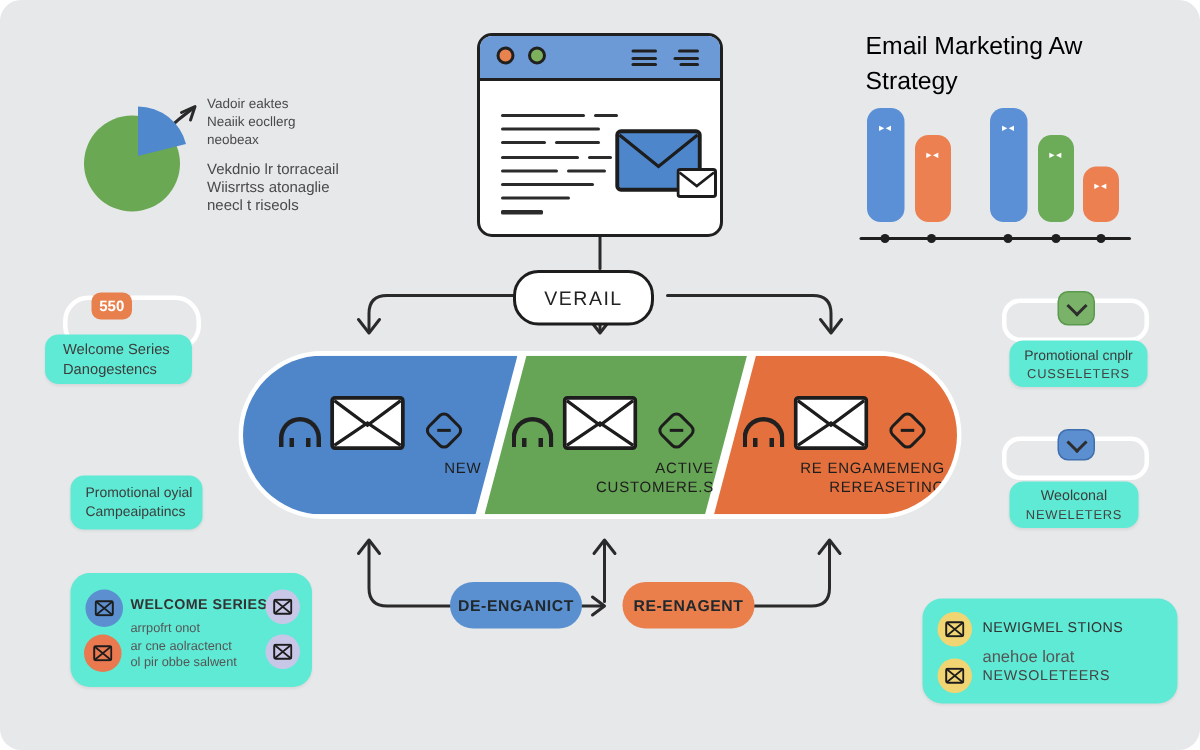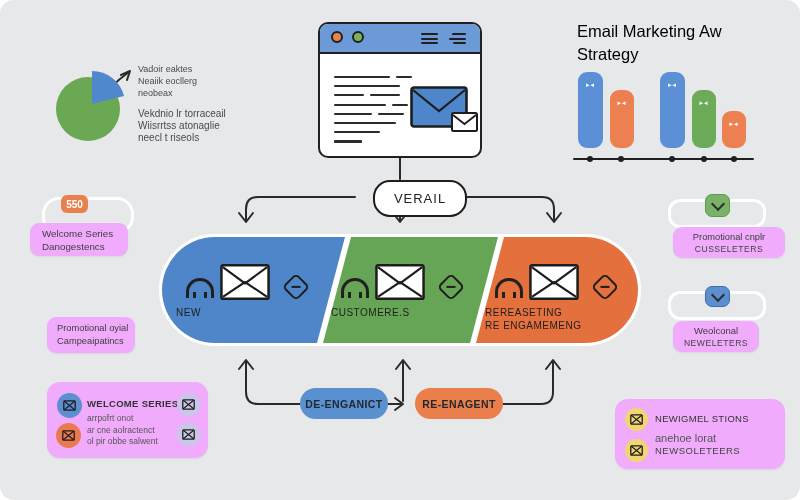--- a/index.html
+++ b/index.html
@@ -1,19 +1,19 @@
 <!DOCTYPE html>
 <html><head>
 <meta charset="utf-8">
 <style>
   html,body{margin:0;padding:0;background:#fff;}
   #canvas{position:relative;width:800px;height:500px;background:#e6e8ea;overflow:hidden;
           font-family:"Liberation Sans", sans-serif;border-radius:14px;}
   .abs{position:absolute;}
-  .card{background:#f0abfc;border-radius:9px;box-shadow:0 1px 2px rgba(0,0,0,.07);}
+  .card{background:#5eead4;border-radius:9px;box-shadow:0 1px 2px rgba(0,0,0,.07);}
   .outline-pill{border:3px solid #ffffff;border-radius:17px;background:transparent;}
   
   #connectors{position:absolute;left:0;top:0;z-index:1;}
   #connectors path{stroke:#2a2a2a;stroke-width:2;fill:none;stroke-linecap:round;stroke-linejoin:round;}
   
   .browser{left:318px;top:22px;width:164px;height:136px;background:#fff;border:2.5px solid #202020;
            border-radius:10px;overflow:hidden;box-sizing:border-box;z-index:2;}
   .browser-header{position:absolute;left:0;top:0;right:0;height:28px;background:#6b9ad6;border-bottom:2.5px solid #202020;}
   .b-circle{position:absolute;top:7px;width:12px;height:12px;border-radius:50%;border:2px solid #202020;box-sizing:border-box;}
   .hamburger{position:absolute;top:9px;width:17px;}
@@ -24,21 +24,21 @@
   
   .banner{left:159px;top:234px;width:476px;height:106px;border:3px solid #fff;border-radius:58px;
           overflow:hidden;background:#fff;z-index:2;}
   .seg{position:absolute;inset:0;}
   .cluster{position:absolute;top:26px;width:125px;height:70px;}
   .arch{position:absolute;left:0;top:15px;width:28px;height:20px;border:3px solid #202020;border-bottom:none;
         border-radius:15px 15px 0 0;box-sizing:border-box;}
   .arch i{position:absolute;bottom:0;width:2.6px;height:6px;background:#202020;}
   .arch i:first-child{left:4px;} .arch i:last-child{right:4px;}
   .seg-env{position:absolute;left:34px;top:0;}
-  .seg-label{position:absolute;left:-10px;top:44px;width:145px;text-align:left;font-size:10px;
+  .seg-label{position:absolute;left:-10px;top:44px;width:145px;text-align:right;font-size:10px;
              line-height:12.5px;letter-spacing:.5px;color:#1d1d1d;font-weight:500;}
   .diamond{position:absolute;left:100px;top:14px;width:20px;height:20px;border:2.2px solid #1d1d1d;
            border-radius:5px;transform:rotate(45deg);box-sizing:border-box;}
   .diamond i{position:absolute;left:50%;top:50%;width:9px;height:2.2px;background:#1d1d1d;
              transform:translate(-50%,-50%) rotate(-45deg);}
   
   .label-pill{background:#fff;border:2.2px solid #1d1d1d;border-radius:17px;display:flex;align-items:center;
               justify-content:center;font-size:13px;letter-spacing:1px;color:#222;font-weight:500;z-index:2;}
   .flow-pill{border-radius:16px;display:flex;align-items:center;justify-content:center;font-size:10.5px;
              font-weight:700;letter-spacing:.4px;color:#21282e;z-index:2;}
@@ -172,21 +172,21 @@
         <span class="bar-marker">▸◂</span>
       </div>
   </div>
   <div class="abs" style="left:573px;top:158px;width:181px;height:2px;background:#1f1f1f;border-radius:1px;z-index:2"></div>
   <span class="axis-dot" style="left:587px;top:156px"></span>
   <span class="axis-dot" style="left:618px;top:156px"></span>
   <span class="axis-dot" style="left:669px;top:156px"></span>
   <span class="axis-dot" style="left:701px;top:156px"></span>
   <span class="axis-dot" style="left:731px;top:156px"></span>
 
-  <div class="abs label-pill" style="left:373px;top:180px;width:90px;height:33px">
+  <div class="abs label-pill" style="left:342px;top:180px;width:90px;height:33px">
     <span>VERAIL</span>
   </div>
 
   <div class="abs banner">
     <div class="seg" style="clip-path: polygon(0px 0px, 183px 0px, 155px 106px, 0px 106px); background: rgb(78, 134, 201);"></div>
     <div class="seg" style="clip-path: polygon(189px 0px, 336px 0px, 308px 106px, 161px 106px); background: rgb(103, 165, 86);"></div>
     <div class="seg" style="clip-path: polygon(342px 0px, 476px 0px, 476px 106px, 314px 106px); background: rgb(228, 113, 61);"></div>
 
     <div class="cluster" style="left:24px">
       <span class="arch">
@@ -208,39 +208,40 @@
     <div class="cluster" style="left:179px">
       <span class="arch">
           <i></i>
           <i></i>
         </span>
       <svg class="seg-env" width="50" height="38" viewBox="0 0 52 38">
         <rect x="1.5" y="1.5" width="49" height="35" rx="2" fill="#fff" stroke="#1d1d1d" stroke-width="2.6"></rect>
         <path d="M3 3.5 L26 20.5 L49 3.5 M3 34.5 L26 19 L49 34.5" fill="none" stroke="#1d1d1d" stroke-width="2.2"></path>
       </svg>
       <div class="seg-label">
+        <div>ACTIVE</div>
         <div>CUSTOMERE.S</div>
       </div>
       <span class="diamond">
           <i></i>
         </span>
     </div>
 
     <div class="cluster" style="left:333px">
       <span class="arch">
           <i></i>
           <i></i>
         </span>
       <svg class="seg-env" width="50" height="38" viewBox="0 0 52 38">
         <rect x="1.5" y="1.5" width="49" height="35" rx="2" fill="#fff" stroke="#1d1d1d" stroke-width="2.6"></rect>
         <path d="M3 3.5 L26 20.5 L49 3.5 M3 34.5 L26 19 L49 34.5" fill="none" stroke="#1d1d1d" stroke-width="2.2"></path>
       </svg>
       <div class="seg-label">
+        <div>RE ENGAMEMENG</div>
         <div>REREASETING</div>
-        <div>RE ENGAMEMENG</div>
       </div>
       <span class="diamond">
           <i></i>
         </span>
     </div>
   </div>
 
   <div class="abs flow-pill" style="left:300px;top:388px;width:88px;height:31px;background:#5b90d0">
     <span>DE-ENGANICT</span>
   </div>
@@ -263,21 +264,21 @@
       <div>Promotional oyial</div>
       <div>Campeaipatincs</div>
     </div>
   </div>
 
   <div class="abs outline-pill" style="left:668px;top:199px;width:92px;height:23px;border-radius:12px;z-index:2">
     <span class="badge-sq" style="left:34px;top:-8px;width:25px;height:23px;border-radius:7px;background:#7bb269;border:1.5px solid #5a9a4c">
         <i class="chev"></i>
       </span>
   </div>
-  <div class="abs card" style="left:673px;top:227px;width:112px;height:31px;z-index:2;text-align:center">
+  <div class="abs card" style="left:673px;top:227px;width:92px;height:31px;z-index:2;text-align:center">
     <div style="padding-top:4px;font-size:9.3px;line-height:12px;color:#3d3d3d">
       <div>Promotional cnplr</div>
       <div class="small-caps" style="font-size:8.6px;color:#444">CUSSELETERS</div>
     </div>
   </div>
   <div class="abs outline-pill" style="left:668px;top:291px;width:92px;height:23px;border-radius:12px;z-index:2">
     <span class="badge-sq" style="left:34px;top:-8px;width:25px;height:21px;border-radius:7px;background:#5b8fd0;border:1.5px solid #3f6fae">
         <i class="chev"></i>
       </span>
   </div>

